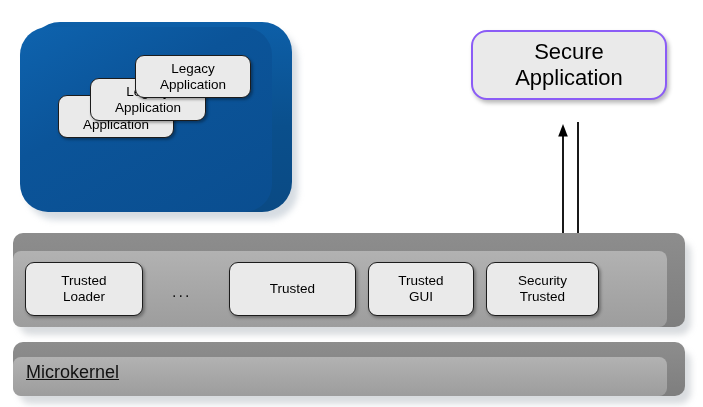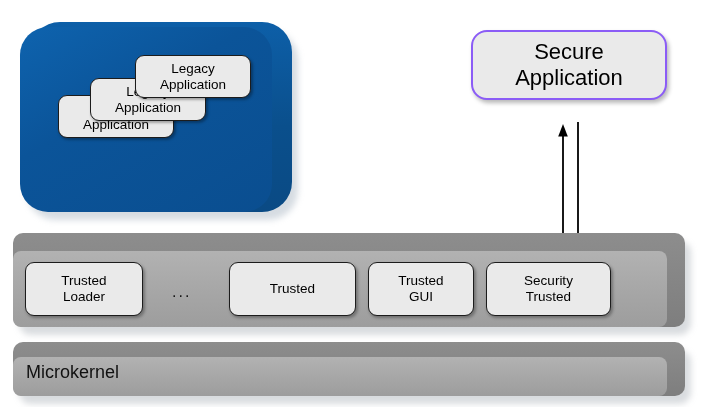--- a/index.html
+++ b/index.html
@@ -142,20 +142,21 @@
   #kernel-bar { left: 13px; top: 342px; width: 672px; height: 54px; }
   #kernel-bar .bar-face { top: 15px; height: 39px; }
 
   .kernel-label {
     position: absolute;
     left: 26px;
     top: 362px;
     font-size: 18px;
     color: #111111;
     white-space: nowrap;
+    text-decoration: underline;
   }
 
   
   .svc {
     position: absolute;
     top: 262px;
     height: 54px;
     border: 1.6px solid #1c1c1c;
     border-radius: 9px;
     background: #eaeaea;
@@ -167,21 +168,21 @@
     line-height: 1.16;
     font-size: 13.5px;
     color: #000000;
     box-sizing: border-box;
     z-index: 6;
   }
   .svc span { display: block; white-space: nowrap; }
   .svc-loader { left: 25px;  width: 118px; }
   .svc-nameserver { left: 229px; width: 127px; }
   .svc-gui { left: 368px; width: 106px; }
-  .svc-policy { left: 486px; width: 125px; }
+  .svc-policy { left: 486px; width: 113px; }
 
   .ellipsis {
     position: absolute;
     left: 172px;
     top: 283px;
     font-size: 16px;
     letter-spacing: 2px;
     color: #151515;
     z-index: 6;
   }

